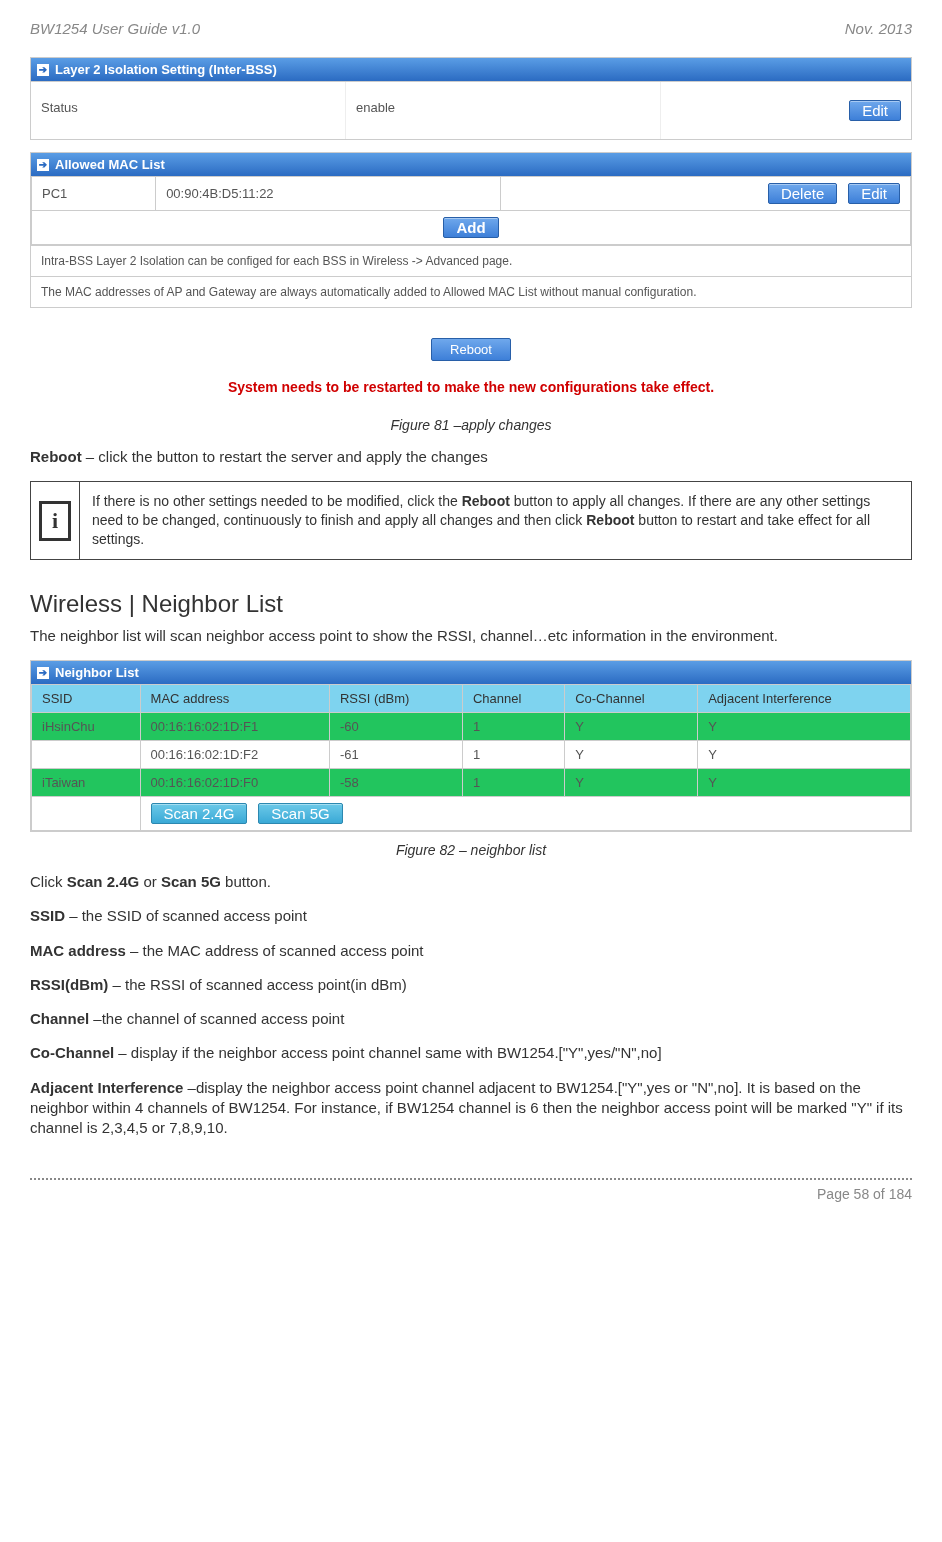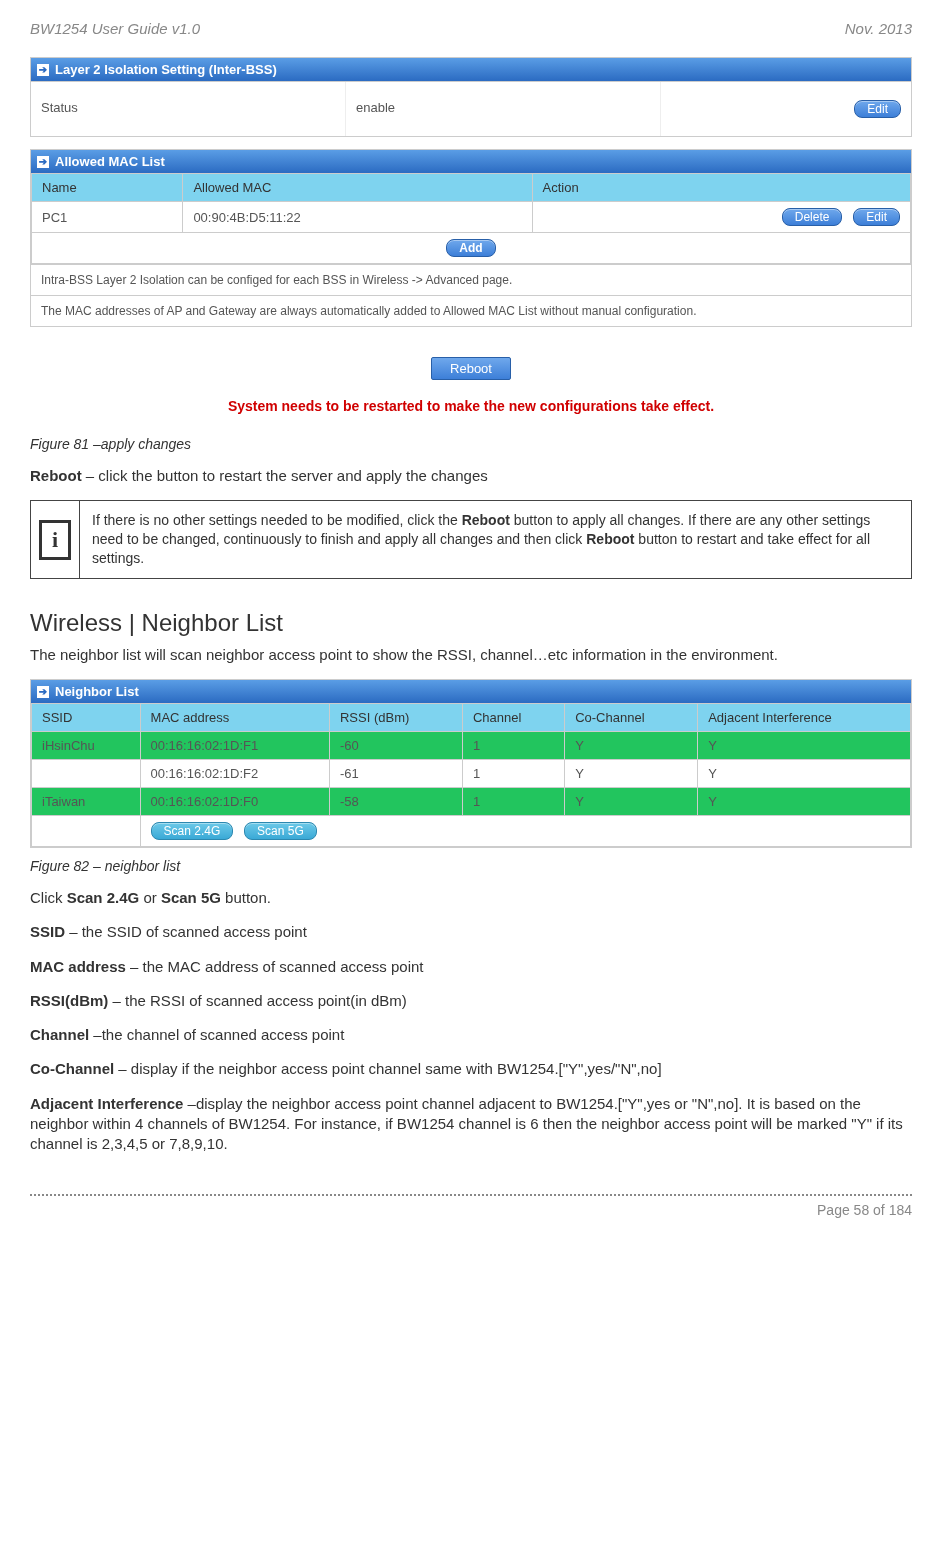--- a/index.html
+++ b/index.html
@@ -81,24 +81,24 @@
   }
   .kvcell:last-child {
     border-right: none;
     text-align: right;
     flex: 0 0 230px;
   }
   .btn-small {
     display: inline-block;
     background: linear-gradient(#6fa8ec, #3d7fd8);
     color: #fff;
-    font-size: 12px;
+    font-size: 15px;
     padding: 1px 12px;
     border: 1px solid #285fa8;
-    border-radius: 8px;
+    border-radius: 2px;
     box-shadow: inset 0 1px 0 rgba(255,255,255,.4);
   }
   .center-row td {
     text-align: center;
     border: 1px solid #ccc;
     padding: 4px;
     font-weight: bold;
   }
   .note-row {
     padding: 8px 10px;
@@ -123,20 +123,21 @@
     color: #d00000;
     font-size: 14px;
     text-align: center;
     margin: 18px 0 22px;
     font-weight: bold;
   }
   .fig-caption {
     font-style: italic;
     font-size: 14px;
     margin: 10px 0 14px;
+    text-align: center;
   }
   .body-text {
     font-size: 15px;
     margin: 8px 0 14px;
     line-height: 1.35;
   }
   .body-text b, .body-text strong {
     font-weight: bold;
   }
   .info-box {
@@ -211,25 +212,20 @@
     </div>
   </div>
 
   <div class="panel">
     <div class="panel-header">
       <span class="arrow-icon">➔</span>
       <span>Allowed MAC List</span>
     </div>
     <table class="grid">
       <tbody>
-          <tr>
-        <th>Name</th>
-        <th>Allowed MAC</th>
-        <th>Action</th>
-      </tr>
       <tr>
         <td>PC1</td>
         <td>00:90:4B:D5:11:22</td>
         <td style="text-align:right;">
           <span class="btn-small">Delete</span>
           &nbsp;
           <span class="btn-small">Edit</span>
         </td>
       </tr>
       <tr class="center-row">

